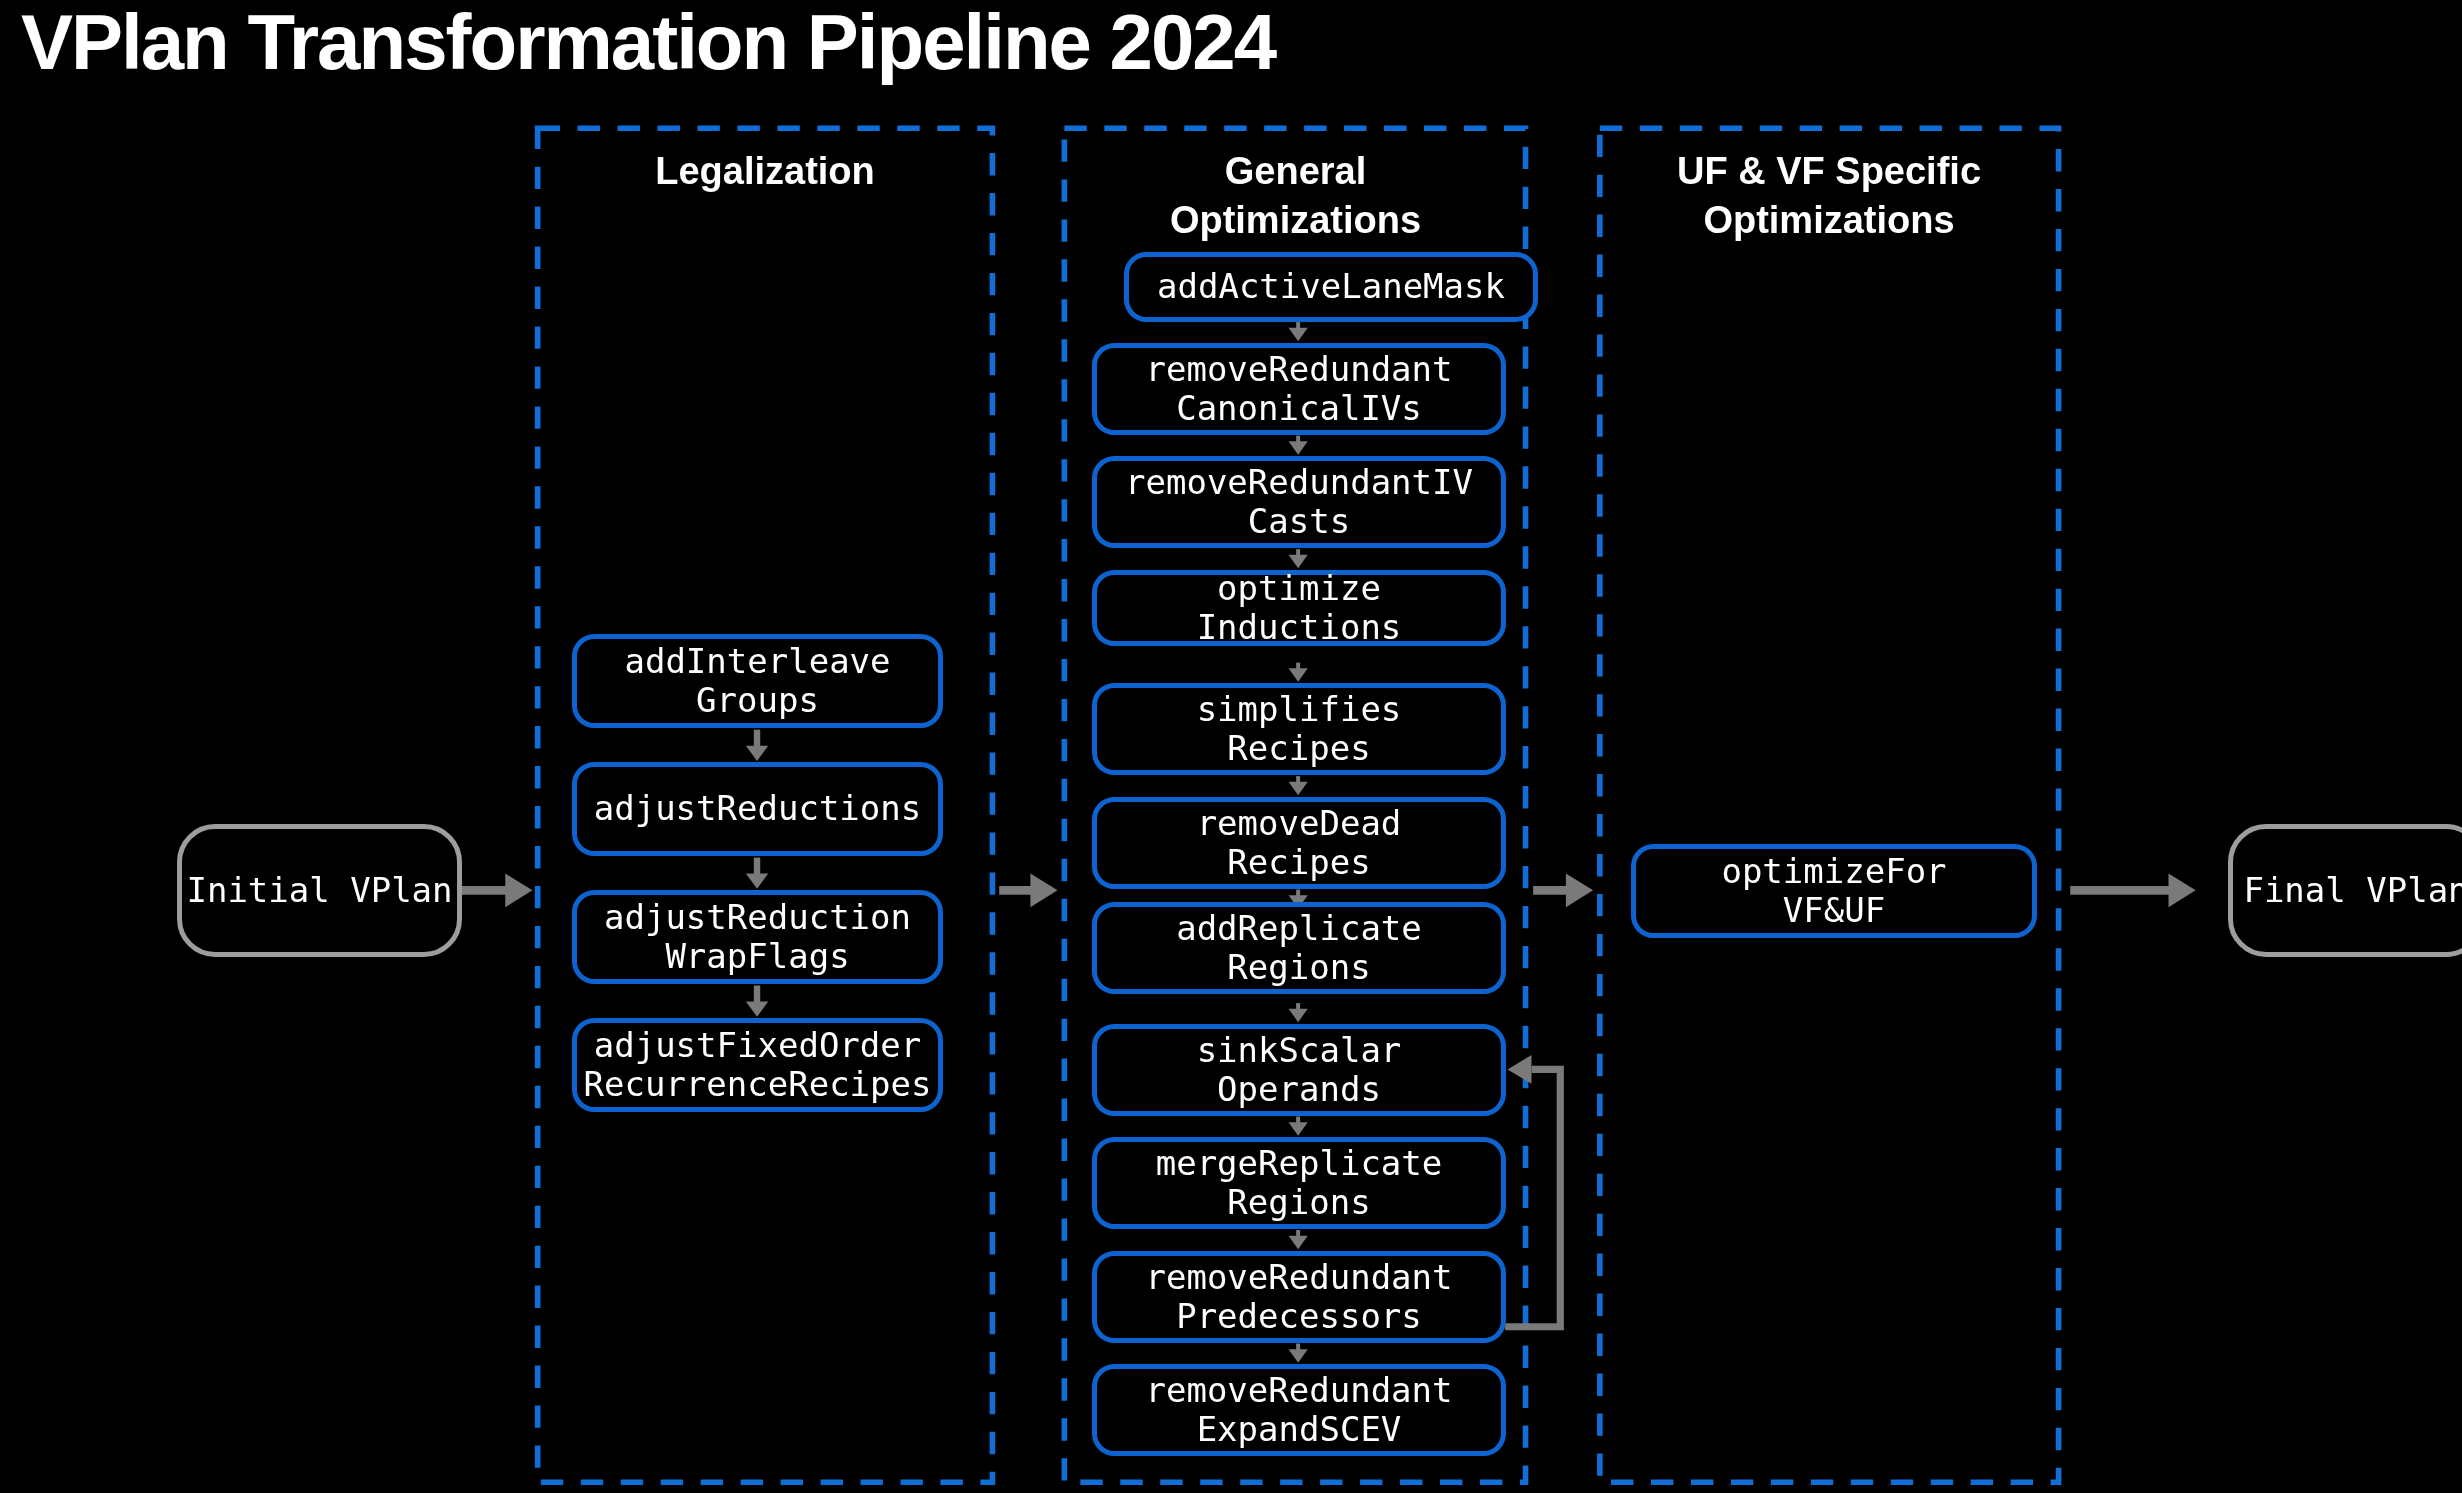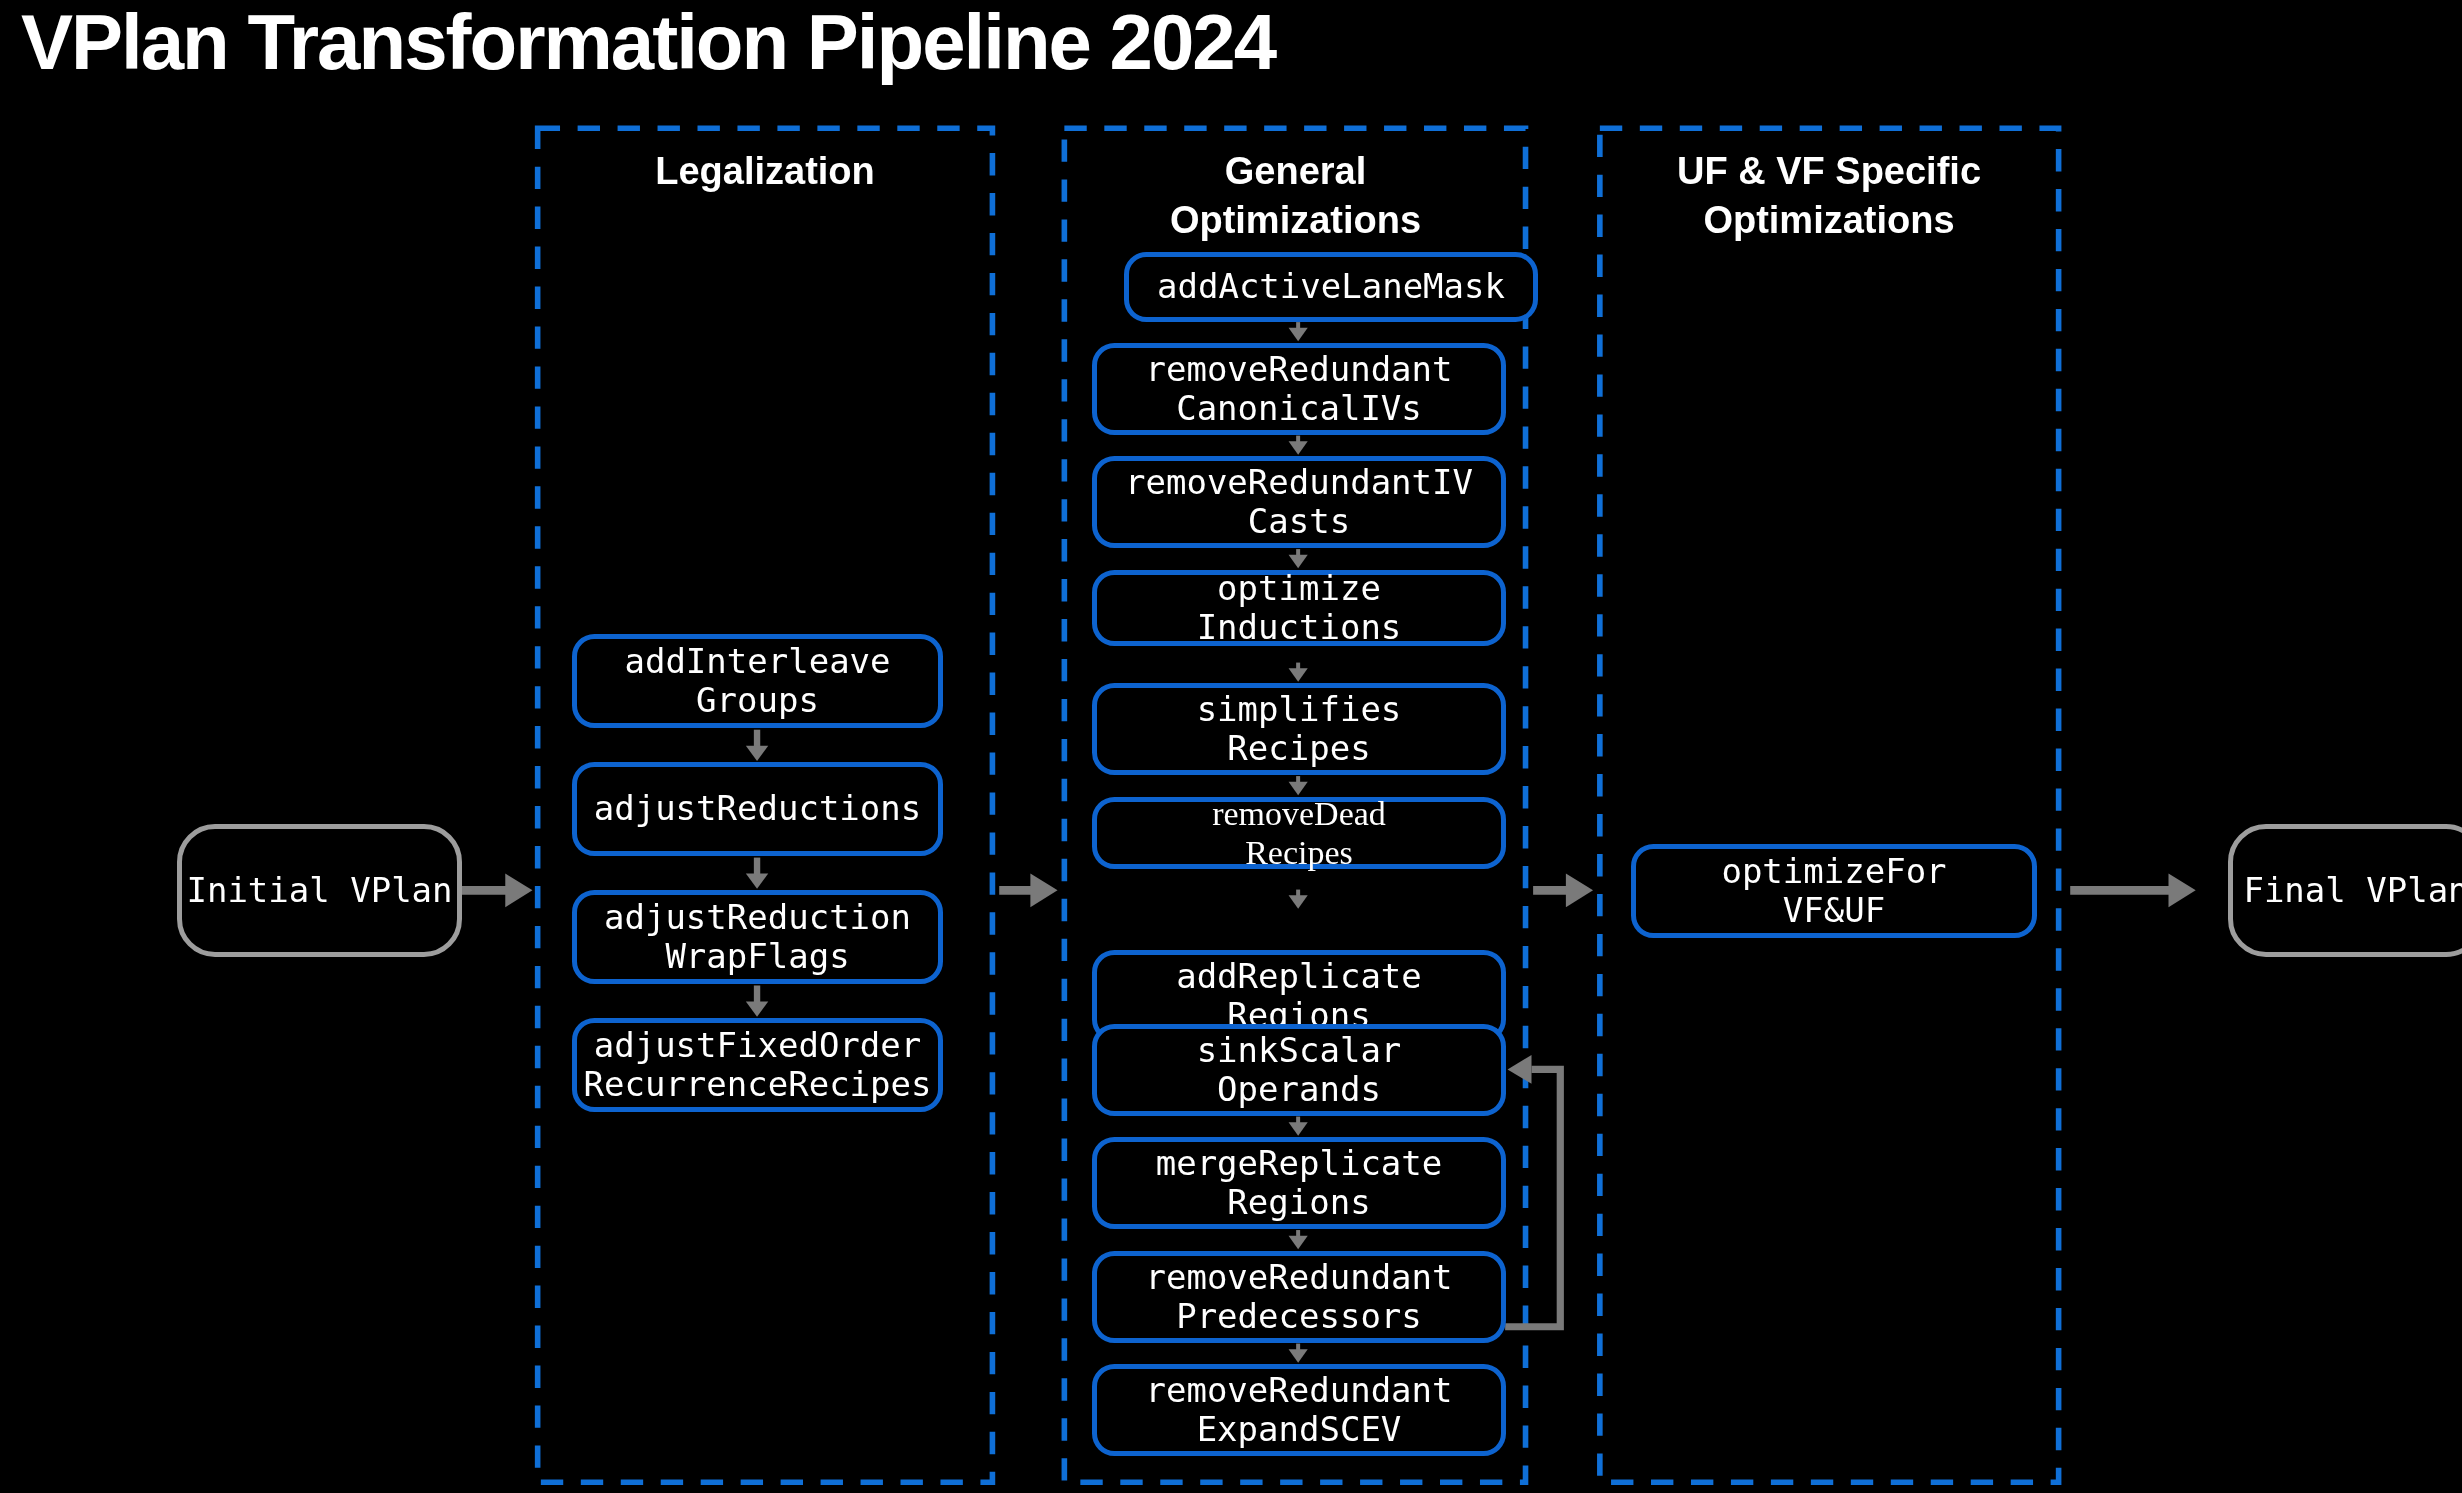--- a/index.html
+++ b/index.html
@@ -118,23 +118,23 @@
     <div class="boxes">
         <div class="stage-box" style="left: 30px; width: 414px; top: 126px; height: 70px; margin-left: 32px;">addActiveLaneMask</div>
         <div class="stage-box" style="left: 30px; width: 414px; top: 217px; height: 92px;">removeRedundant
 CanonicalIVs</div>
         <div class="stage-box" style="left: 30px; width: 414px; top: 330px; height: 92px;">removeRedundantIV
 Casts</div>
         <div class="stage-box" style="left: 30px; width: 414px; top: 444px; height: 76px;">optimize
 Inductions</div>
         <div class="stage-box" style="left: 30px; width: 414px; top: 557px; height: 92px;">simplifies
 Recipes</div>
-        <div class="stage-box" style="left: 30px; width: 414px; top: 671px; height: 72px; font-family: Liberation Serif, serif;">removeDead
+        <div class="stage-box" style="left: 30px; width: 414px; top: 671px; height: 92px;">removeDead
 Recipes</div>
-        <div class="stage-box" style="left: 30px; width: 414px; top: 824px; height: 92px;">addReplicate
+        <div class="stage-box" style="left: 30px; width: 414px; top: 776px; height: 92px;">addReplicate
 Regions</div>
         <div class="stage-box" style="left: 30px; width: 414px; top: 898px; height: 92px;">sinkScalar
 Operands</div>
         <div class="stage-box" style="left: 30px; width: 414px; top: 1011px; height: 92px;">mergeReplicate
 Regions</div>
         <div class="stage-box" style="left: 30px; width: 414px; top: 1125px; height: 92px;">removeRedundant
 Predecessors</div>
         <div class="stage-box" style="left: 30px; width: 414px; top: 1238px; height: 92px;">removeRedundant
 ExpandSCEV</div>
       </div>

